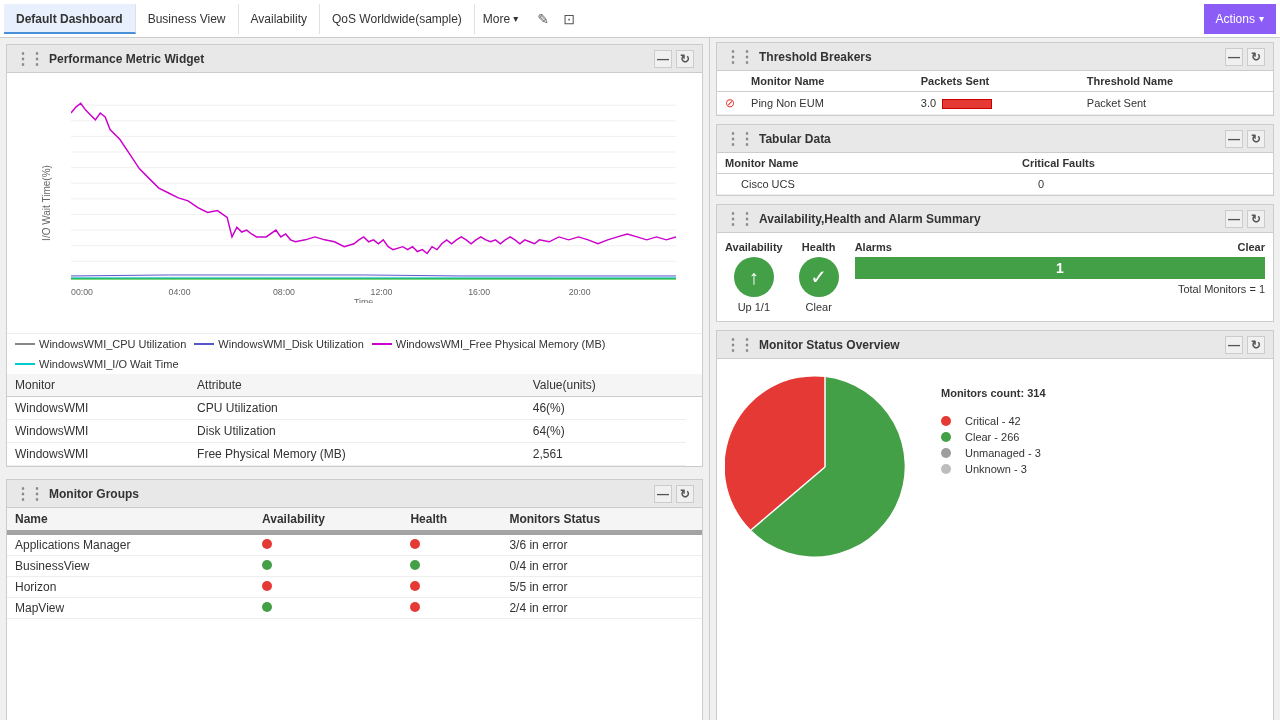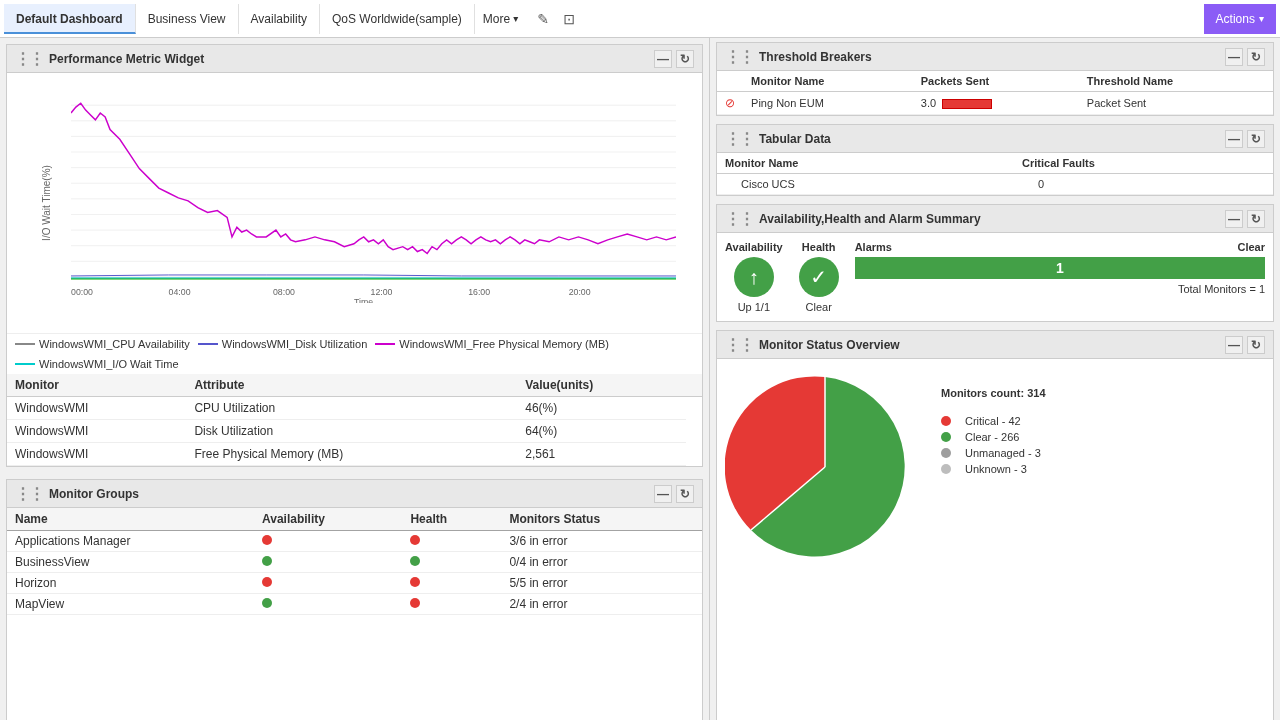--- a/index.html
+++ b/index.html
@@ -32,28 +32,28 @@
     .perf-widget { flex: 0 0 auto; }
     .chart-area { position: relative; height: 260px; padding: 10px 40px 30px 50px; }
     .y-label { position: absolute; left: 0; top: 50%; transform: translateY(-50%) rotate(-90deg); font-size: 10px; color: #666; white-space: nowrap; width: 14px; }
     .chart-svg { width: 100%; height: 100%; }
     .legend { display: flex; flex-wrap: wrap; gap: 8px; padding: 4px 8px; font-size: 11px; border-top: 1px solid #eee; }
     .legend-item { display: flex; align-items: center; gap: 4px; }
     .legend-line { width: 20px; height: 2px; display: inline-block; }
 
     
     .data-table { width: 100%; border-collapse: collapse; }
-    .data-table th { background: #f5f5f5; padding: 4px 8px; text-align: left; border-bottom: 1px solid #ccc; font-weight: bold; }
+    .data-table th { background: #f5f5f5; padding: 4px 8px; text-align: left; border-bottom: 1px solid #ccc; font-weight: normal; }
     .data-table td { padding: 4px 8px; border-bottom: 1px solid #eee; }
     .table-container { max-height: 100px; overflow-y: auto; }
 
     
     .monitor-groups { flex: 1; }
     .mg-table { width: 100%; border-collapse: collapse; }
-    .mg-table th { background: #f5f5f5; padding: 4px 8px; text-align: left; border-bottom: 1px solid #a3a3a3; font-weight: bold; }
+    .mg-table th { background: #f5f5f5; padding: 4px 8px; text-align: left; border-bottom: 5px solid #a3a3a3; font-weight: bold; }
     .mg-table td { padding: 3px 8px; border-bottom: 1px solid #eee; }
     .dot { width: 10px; height: 10px; border-radius: 50%; display: inline-block; }
     .dot-red { background: #e53935; }
     .dot-green { background: #43a047; }
 
     
     .threshold-widget, .tabular-widget, .avail-widget, .monitor-status-widget { margin: 4px 6px; }
 
     .threshold-table { width: 100%; border-collapse: collapse; }
     .threshold-table th { padding: 4px 8px; text-align: left; border-bottom: 1px solid #ccc; font-size: 11px; }
@@ -157,21 +157,21 @@
           <text x="207" y="215" font-size="9" fill="#666">08:00</text>
           <text x="307" y="215" font-size="9" fill="#666">12:00</text>
           <text x="407" y="215" font-size="9" fill="#666">16:00</text>
           <text x="510" y="215" font-size="9" fill="#666">20:00</text>
           <text x="290" y="225" font-size="9" fill="#666">Time</text>
         </svg>
       </div>
       <div class="legend">
         <div class="legend-item">
           <span class="legend-line" style="background:#888888;"></span>
-          <span>WindowsWMI_CPU Availability</span>
+          <span>WindowsWMI_CPU Utilization</span>
         </div>
         <div class="legend-item">
           <span class="legend-line" style="background:#5555cc;"></span>
           <span>WindowsWMI_Disk Utilization</span>
         </div>
         <div class="legend-item">
           <span class="legend-line" style="background:#cc00cc;"></span>
           <span>WindowsWMI_Free Physical Memory (MB)</span>
         </div>
         <div class="legend-item">

